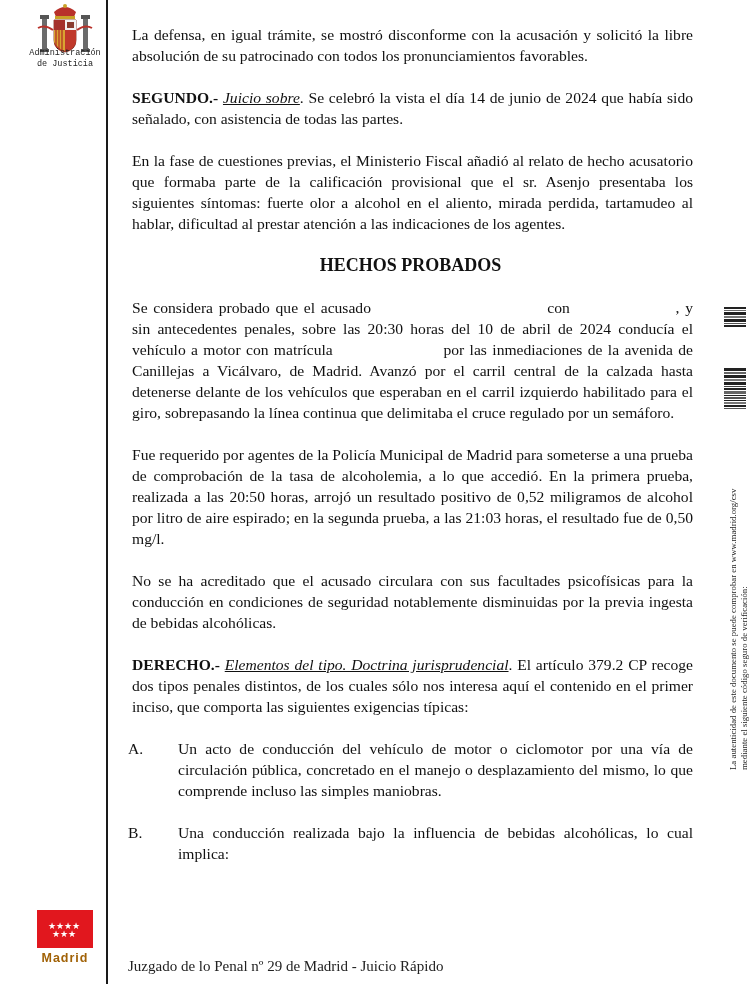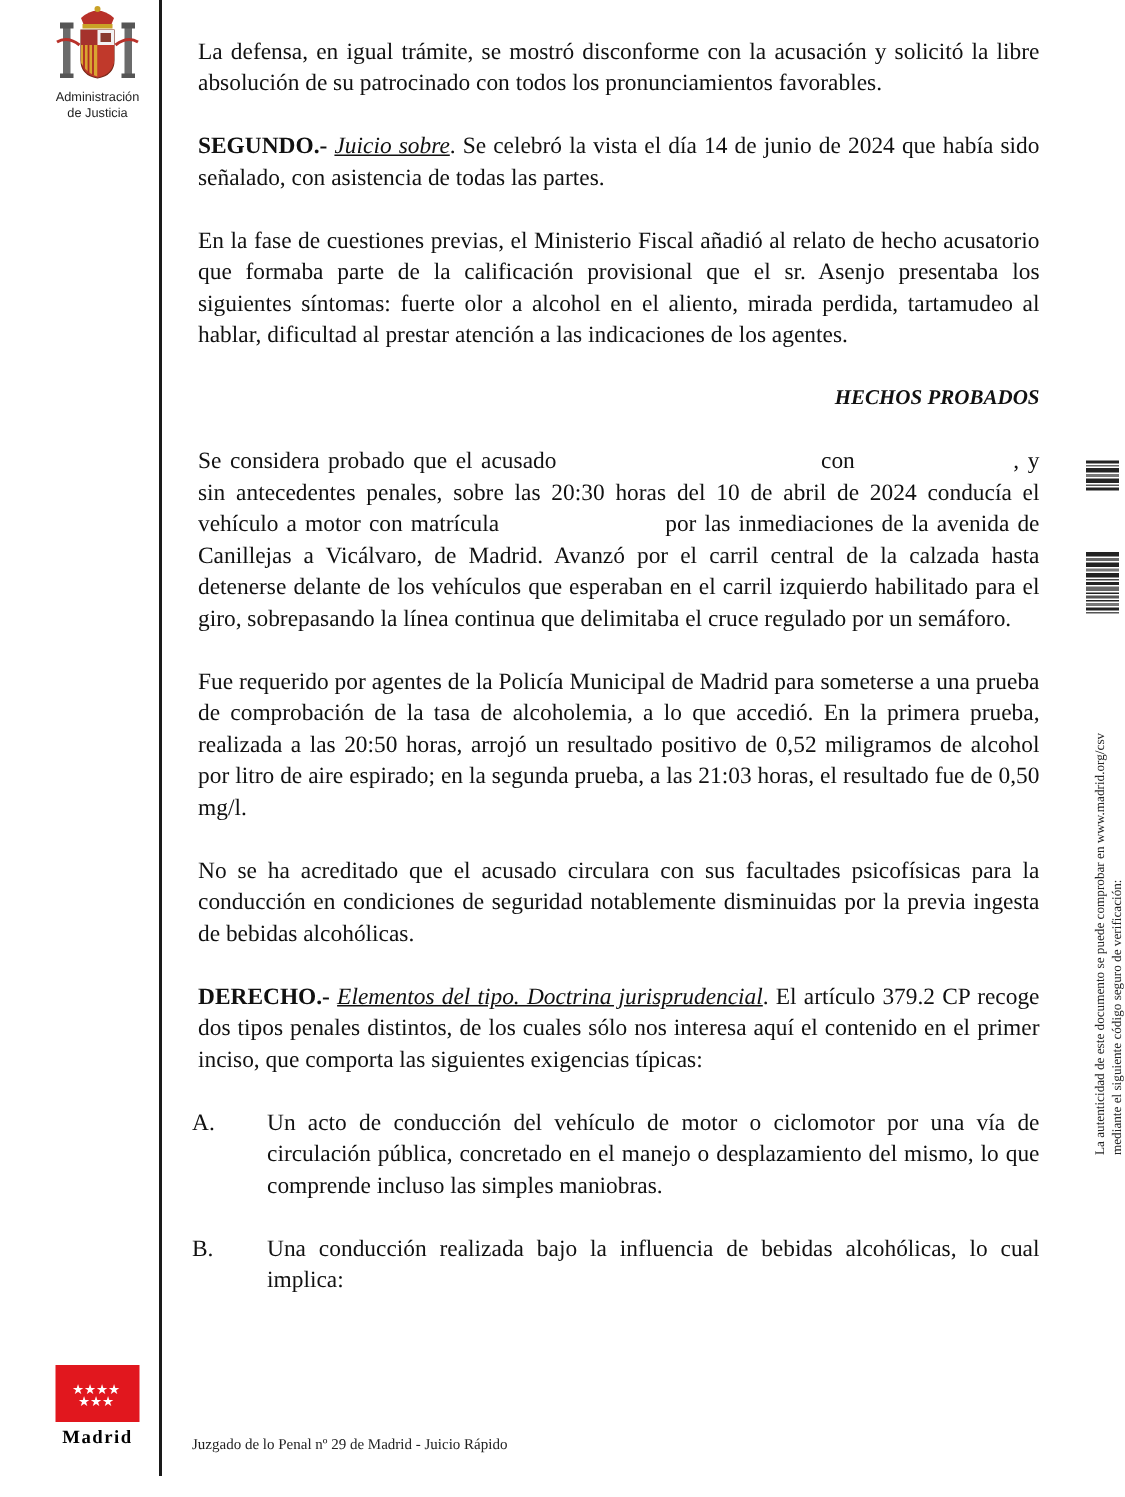--- a/index.html
+++ b/index.html
@@ -27,70 +27,69 @@
     .coat {
       position: absolute;
       left: 34px;
       top: 2px;
       width: 62px;
       height: 56px;
     }
     .coat-caption {
       position: absolute;
       left: 20px;
-      top: 59px;
+      top: 48px;
       width: 90px;
       text-align: center;
-      font-family: Liberation Sans, sans-serif;
+      font-family: Liberation Mono, monospace;
       font-size: 8.5px;
       line-height: 11px;
       color: #222;
     }
     
     .madrid-flag {
       position: absolute;
       left: 37px;
       top: 910px;
       width: 56px;
       height: 38px;
       background: #e1171e;
     }
     .madrid-flag svg { display: block; }
     .madrid-label {
       position: absolute;
       left: 30px;
       top: 951px;
       width: 70px;
       text-align: center;
-      font-family: Liberation Serif, serif;
+      font-family: Liberation Sans, sans-serif;
       font-weight: bold;
       font-size: 12.5px;
       letter-spacing: 1px;
-      color: #000000;
+      color: #a16207;
     }
     
     .content {
       position: absolute;
       left: 128px;
       top: 24px;
       width: 565px;
       font-size: 15.6px;
       line-height: 21px;
     }
     .content p {
       margin: 0 0 21px 4px;
       text-align: justify;
     }
     .content h2 {
       margin: 0 0 21px 0;
-      font-size: 14px;
+      font-size: 18px;
       font-weight: bold;
-      text-align: right;
+      text-align: center;
       line-height: 21px;
-      font-style: italic;
     }
     .u-it { font-style: italic; text-decoration: underline; }
     .redact { display: inline-block; }
     .r1 { width: 165px; }
     .r2 { width: 100px; }
     .r3 { width: 100px; }
     .list-item {
       display: flex;
       margin: 0 0 21px 0;
     }
@@ -100,21 +99,21 @@
     }
     .list-item .text {
       flex: 1;
       text-align: justify;
       margin-left: 28px;
     }
     .footer {
       position: absolute;
       left: 128px;
       top: 958px;
-      font-size: 10px;
+      font-size: 15px;
       color: #222;
     }
     
     .barcode {
       position: absolute;
       left: 724px;
       width: 22px;
     }
     .barcode .bar {
       height: 2px;

